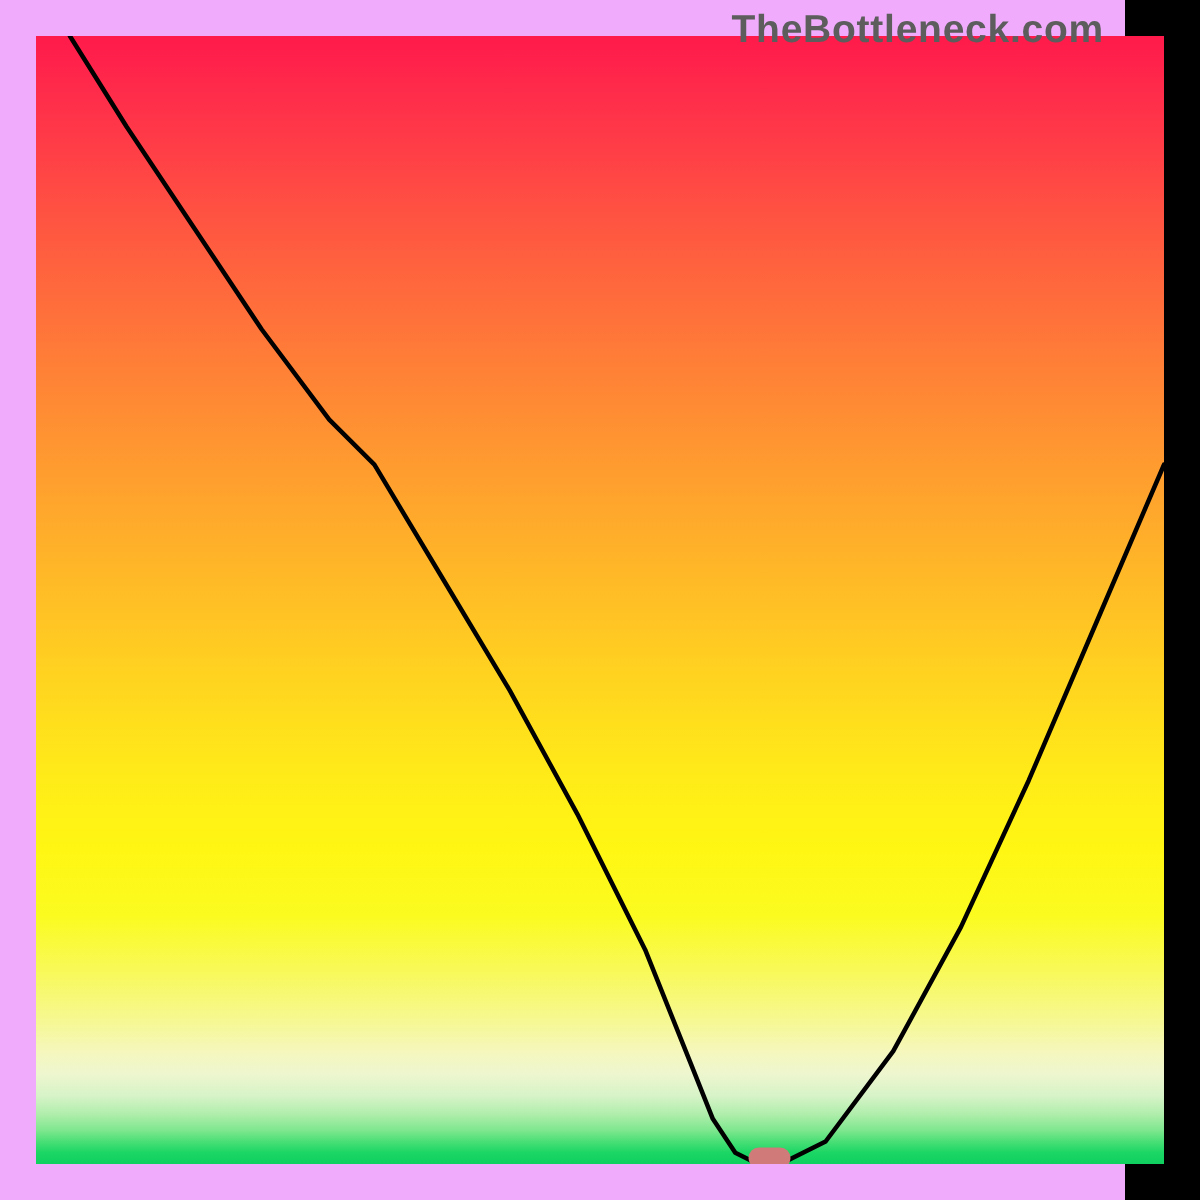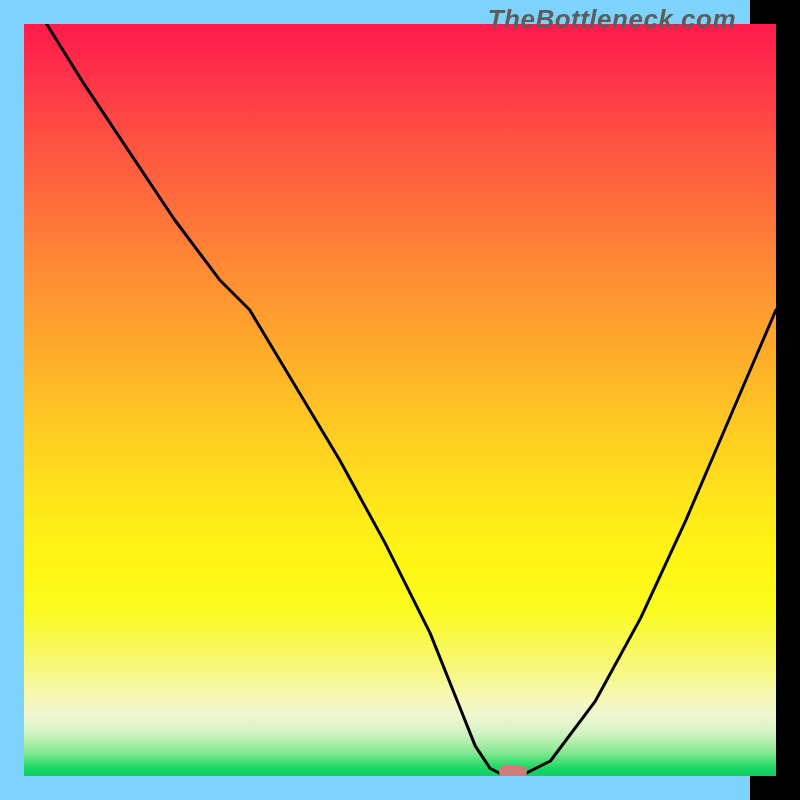--- a/index.html
+++ b/index.html
@@ -1,22 +1,21 @@
 <!DOCTYPE html>
 <html><head>
 <meta charset="utf-8">
 <style>
   * { margin: 0; padding: 0; box-sizing: border-box; }
   html, body { width: 800px; height: 800px; overflow: hidden; background: #000; }
   .frame {
     position: relative;
     width: 750px;
     height: 800px;
-    background: #7dd3fc;
-    font-style: italic;
+    background: #f0abfc;
   }
   .watermark {
     position: absolute;
     top: 4px;
     right: 14px;
     font-family: Arial, Helvetica, sans-serif;
     font-size: 26px;
     font-weight: 600;
     color: #5d5d5d;
     letter-spacing: 0.5px;

